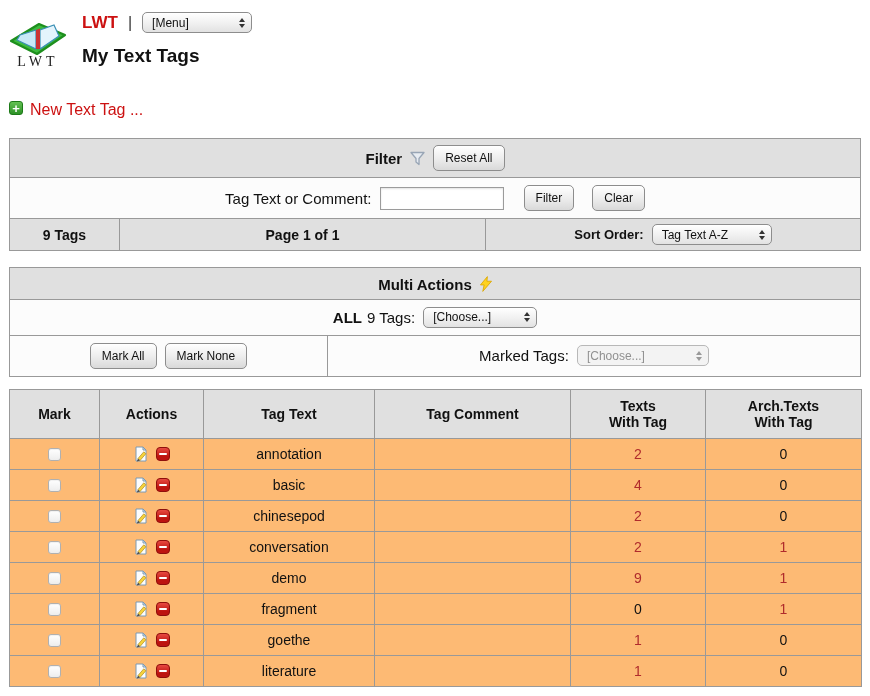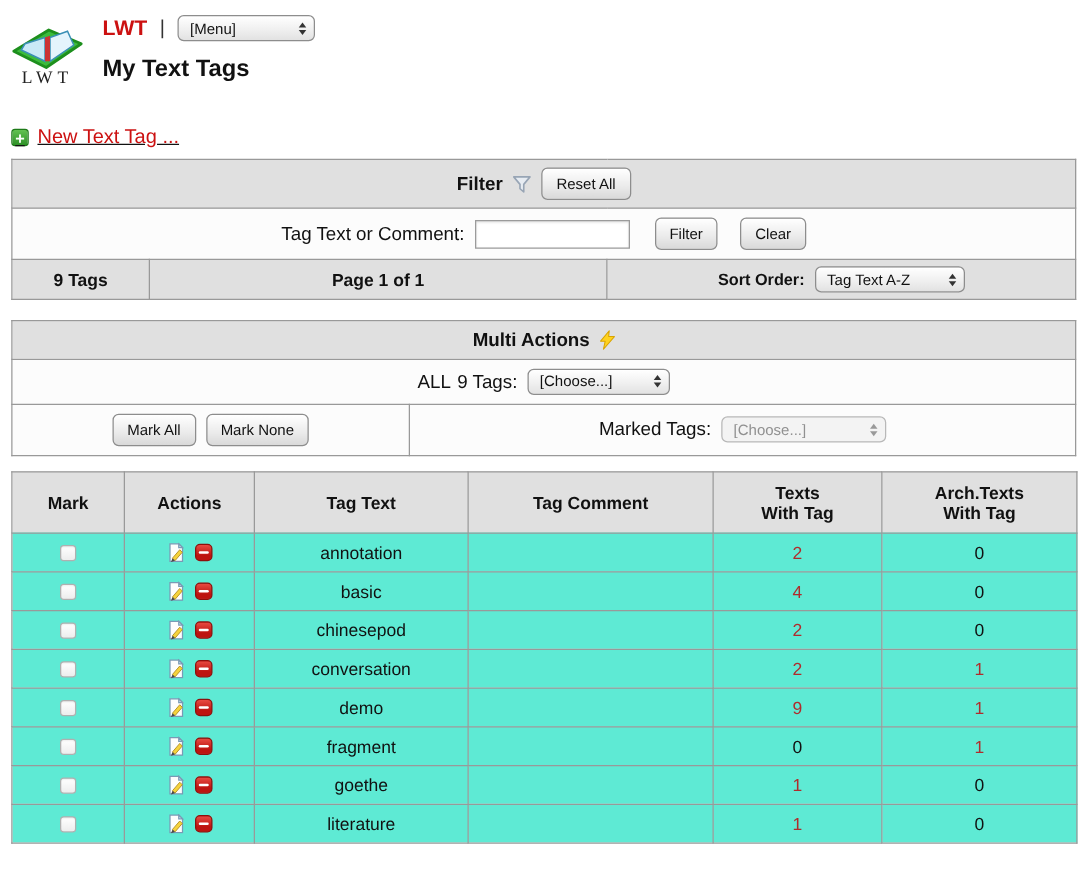--- a/index.html
+++ b/index.html
@@ -15,21 +15,21 @@
   
   .top-header { display: flex; gap: 15px; align-items: flex-start; }
   .logo-wrap { flex: 0 0 auto; }
   .header-text { padding-top: 4px; }
   .header-line1 { display: flex; align-items: center; gap: 10px; }
   .app-title { color: #c11; font-weight: bold; font-size: 17px; text-decoration: none; }
   .title-sep { color: #333; font-size: 16px; }
   .page-title { font-size: 19px; font-weight: bold; margin: 12px 0 0 0; }
 
   
-  .new-tag-row { margin: 30px 0 8px 0; display: flex; align-items: center; gap: 7px; text-decoration: underline; }
+  .new-tag-row { margin: 30px 0 19px 0; display: flex; align-items: flex-start; gap: 7px; }
   .new-tag-link { color: #c11; font-size: 16px; text-decoration: none; cursor: pointer; }
   .plus-icon {
     width: 14px; height: 14px; border-radius: 3px; flex: 0 0 auto;
     background: linear-gradient(#63c153, #2d9126);
     border: 1px solid #1d7a18;
     color: #fff; font-weight: bold; font-size: 13px; line-height: 11px;
     display: inline-flex; align-items: center; justify-content: center;
   }
   .plus-icon::before { content: "+"; }
 
@@ -73,41 +73,41 @@
     box-shadow: inset 0 1px 2px rgba(0,0,0,.12);
   }
 
   
   table.tags { width: 852px; border-collapse: collapse; table-layout: fixed; }
   table.tags th, table.tags td { border: 1px solid #999; }
   table.tags th {
     background: #e0e0e0; font-size: 14px; font-weight: bold;
     padding: 8px 16px; white-space: pre-line; text-align: center; vertical-align: middle;
   }
-  table.tags td { background: #5eead4; text-align: center; height: 31px; padding: 2px 4px; font-size: 14px; }
+  table.tags td { background: #fdba74; text-align: center; height: 31px; padding: 2px 4px; font-size: 14px; }
   .red { color: #b02b2c; }
   .num-link.red { cursor: pointer; }
   .actions-cell-inner { display: inline-flex; align-items: center; gap: 7px; vertical-align: middle; }
   .icon-btn { display: inline-flex; cursor: pointer; }
   .minus-badge {
     width: 14px; height: 14px; border-radius: 4px;
     background: linear-gradient(#e84a41, #bd1410 70%);
     border: 1px solid #8e0f0c;
     display: inline-flex; align-items: center; justify-content: center;
   }
   .minus-badge::before { content: ""; width: 8px; height: 2px; background: #fff; border-radius: 1px; }
   input[type="checkbox"].mac-check {
     appearance: none; -webkit-appearance: none;
     width: 13px; height: 13px; margin: 0;
     border: 1px solid #b0b0b0; border-radius: 3px;
     background: linear-gradient(#ffffff, #ededed);
     box-shadow: inset 0 1px 1px rgba(0,0,0,.06);
     cursor: pointer; vertical-align: middle;
   }
-  .bold { font-weight: normal; }
+  .bold { font-weight: bold; }
   .lbl15 { font-size: 15px; }
 </style>
 </head>
 <body>
 
 <div class="top-header">
   <div class="logo-wrap">
     <svg width="58" height="60" viewBox="0 0 58 60">
       <polygon points="2,33 28,46 56,27 30,16" fill="#3cbb3c" stroke="#1d8f1d" stroke-width="2.2" stroke-linejoin="round"></polygon>
       <polygon points="8,32 27,41 27,22 11,27" fill="#c9e9f7" stroke="#3a8fb5" stroke-width="1.2"></polygon>

